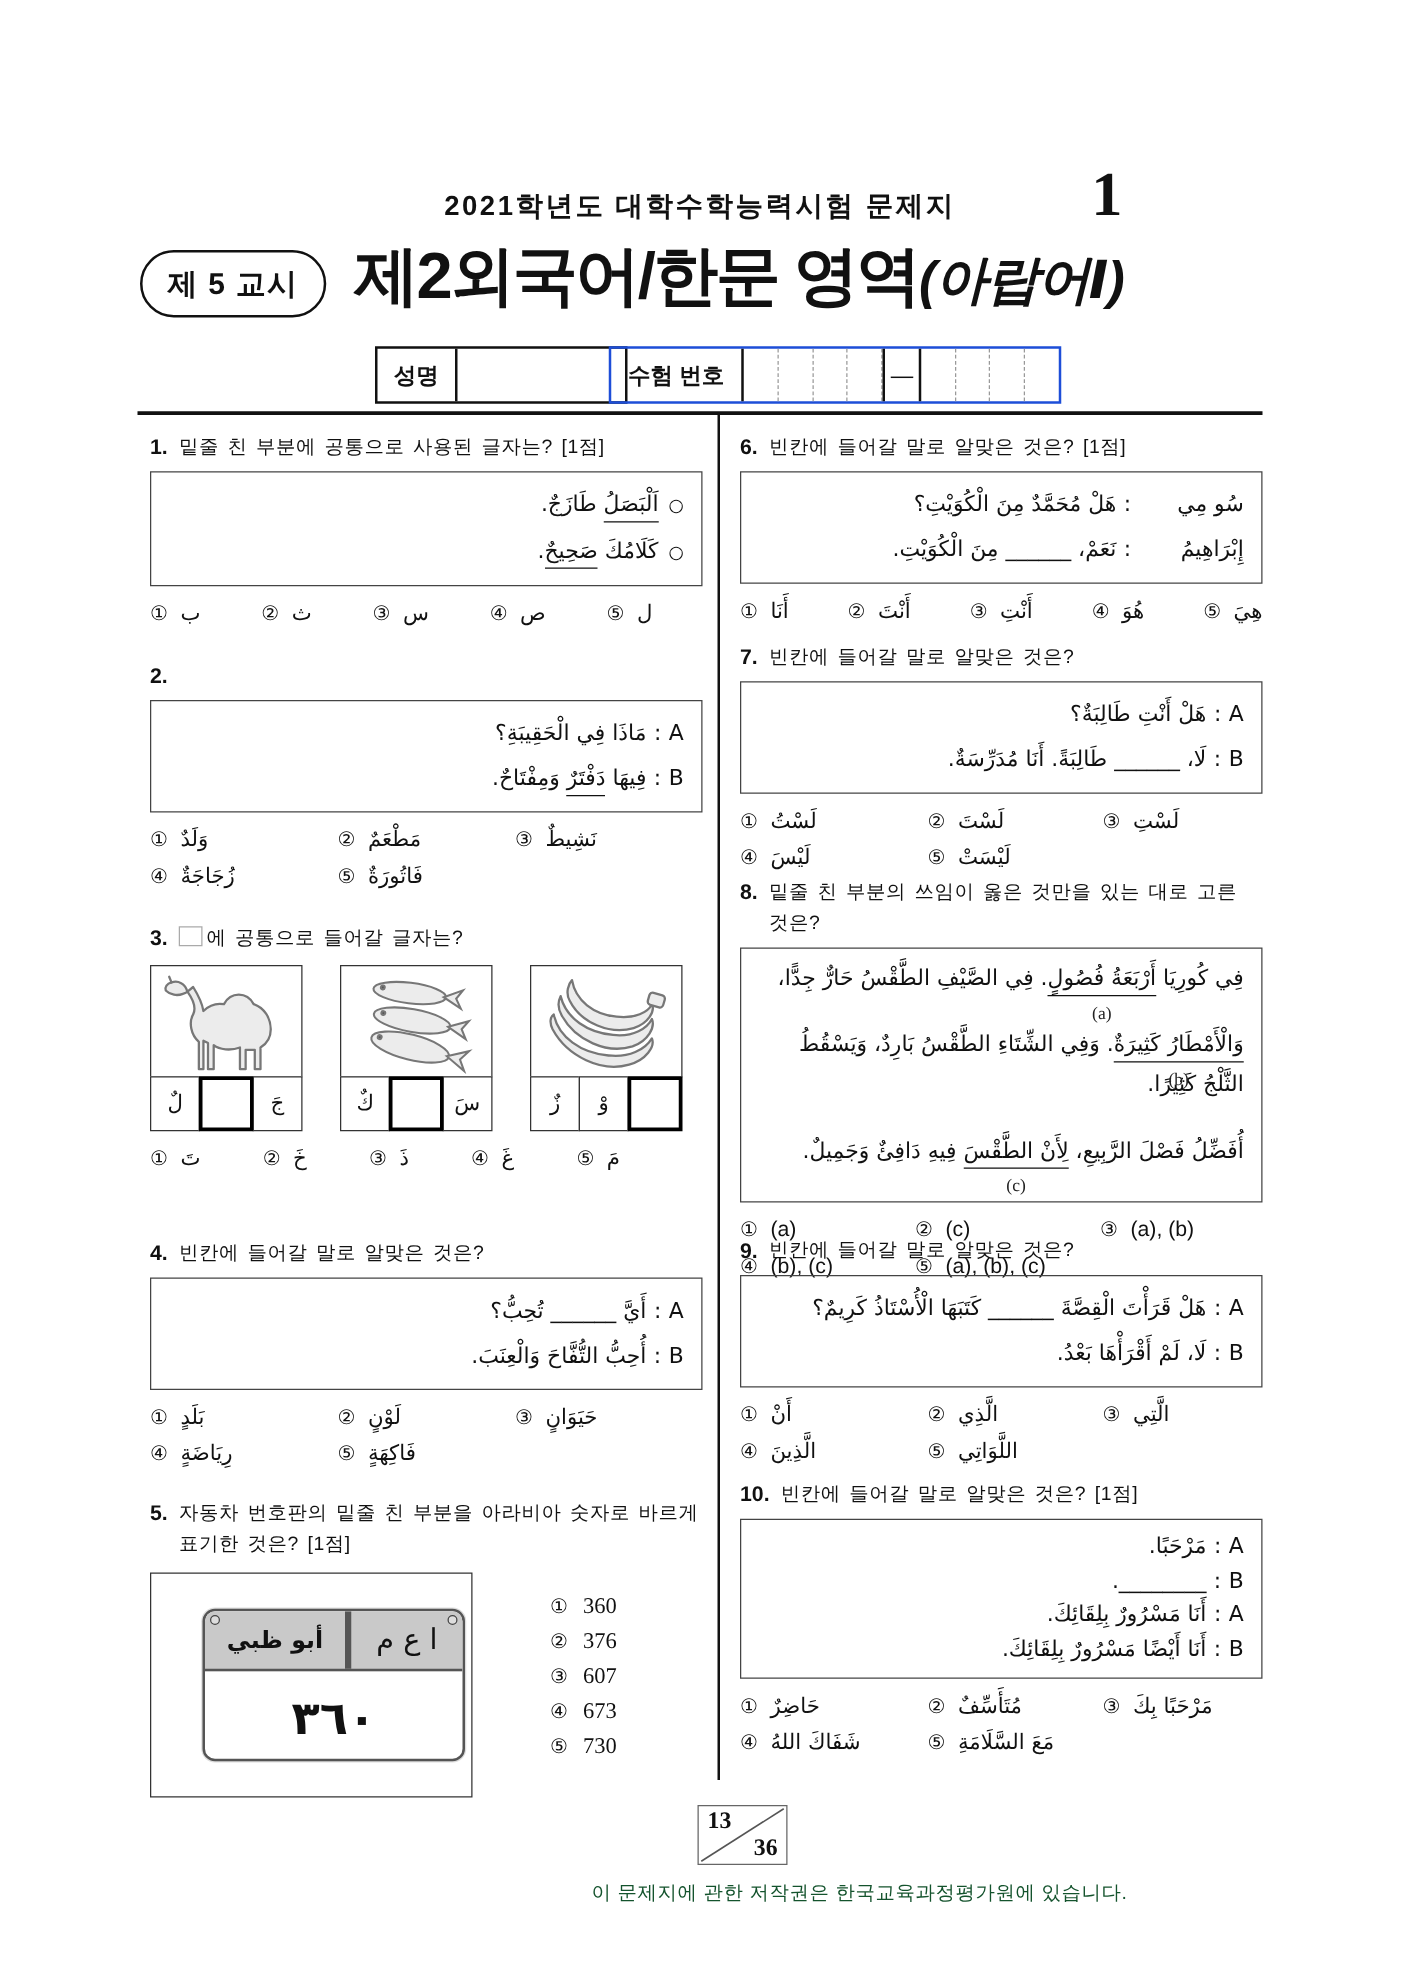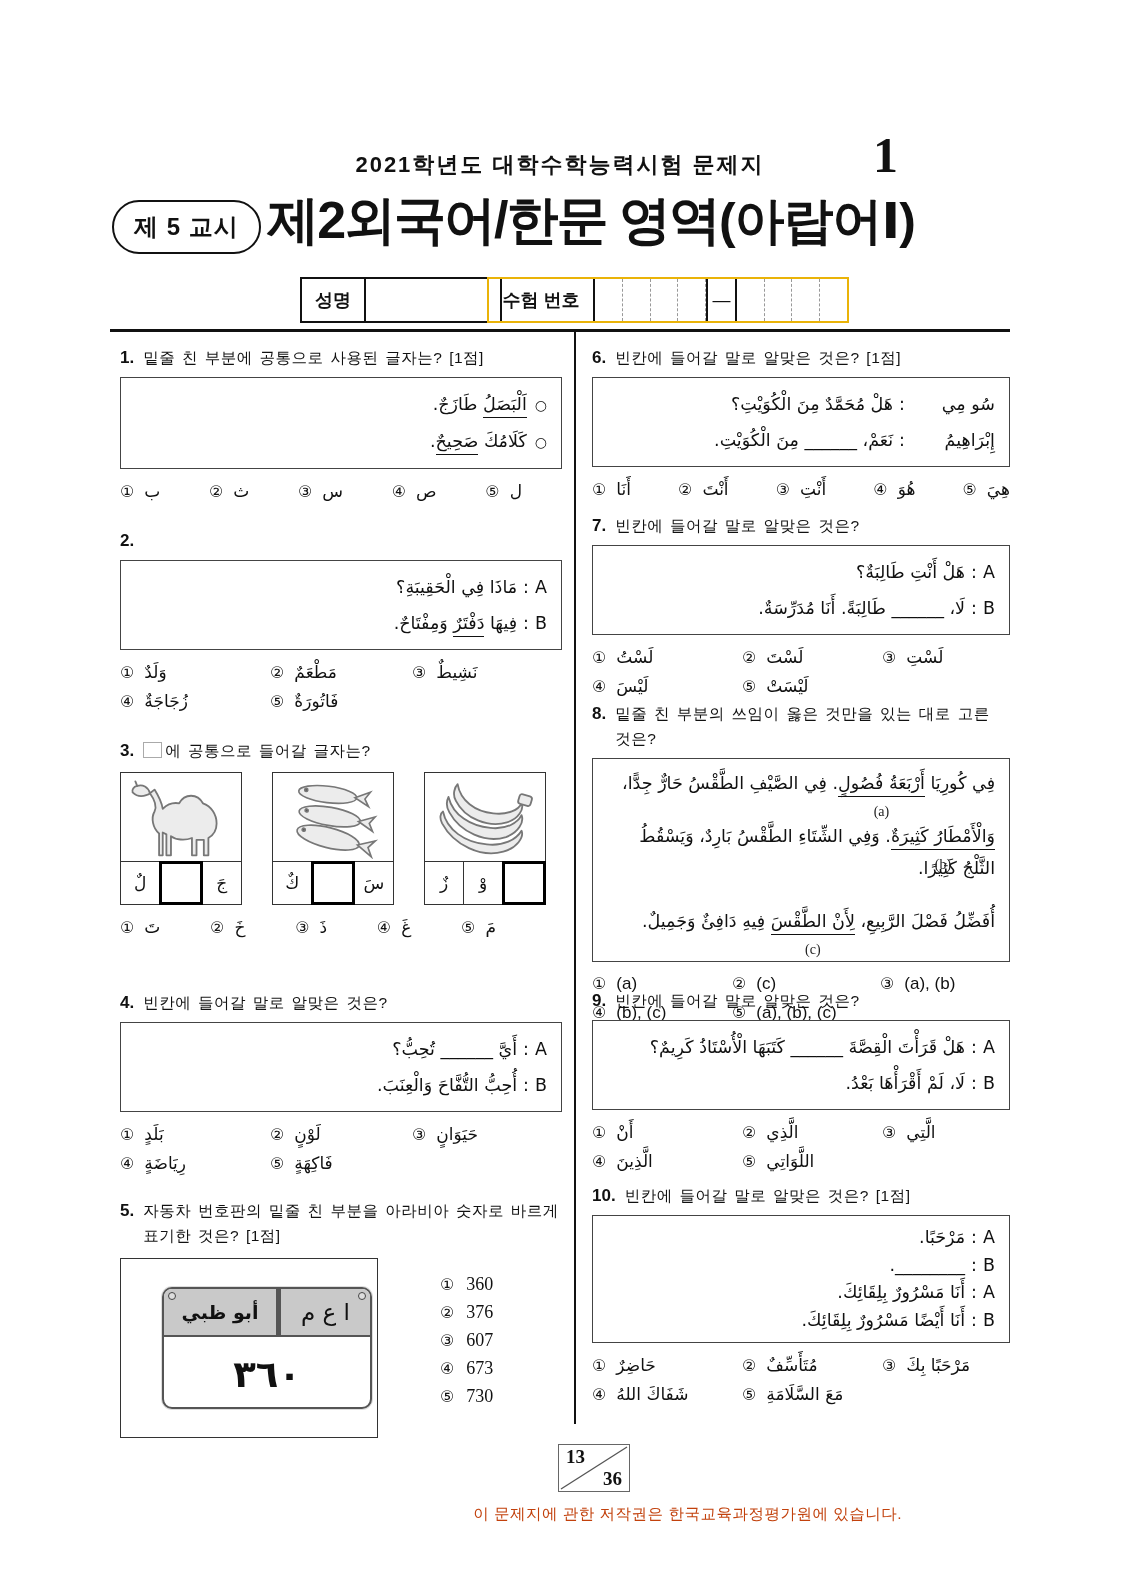--- a/index.html
+++ b/index.html
@@ -9,28 +9,28 @@
 
   
   .hdr-title{position:absolute;top:150px;left:110px;width:900px;text-align:center;
              font-size:22px;font-weight:700;letter-spacing:2px;}
   .hdr-page{position:absolute;top:126px;right:116px;font-family:"Liberation Serif","DejaVu Serif",serif;
             font-size:50px;font-weight:700;}
   .badge{position:absolute;top:200px;left:112px;border:2.5px solid #111;border-radius:30px;
          padding:9px 20px;font-size:24px;font-weight:700;letter-spacing:1px;}
   .title{position:absolute;top:186px;left:246px;width:690px;text-align:center;
          font-weight:900;font-size:52px;letter-spacing:-2px;white-space:nowrap;}
-  .title .sub{font-size:50px;letter-spacing:-1px;}
+  .title .sub{font-size:42px;letter-spacing:-1px;font-style:italic;}
 
   .namebox{position:absolute;top:277px;left:300px;width:202px;height:46px;border:2px solid #111;
            display:flex;box-sizing:border-box;}
   .namebox .lbl{width:62px;border-right:2px solid #111;display:flex;align-items:center;
                 justify-content:center;font-size:18px;font-weight:700;}
   .namebox .val{flex:1;}
-  .numbox{position:absolute;top:277px;left:487px;width:362px;height:46px;border:2px solid #eab308;
+  .numbox{position:absolute;top:277px;left:487px;width:362px;height:46px;border:2px solid #1d4ed8;
           display:flex;box-sizing:border-box;}
   .numbox .lbl{width:104px;border-right:2px solid #111;display:flex;align-items:center;
                justify-content:center;font-size:18px;font-weight:700;}
   .numcell{flex:1;display:flex;align-items:center;justify-content:center;font-size:18px;
            border-right:1px dashed #999;box-sizing:border-box;}
   .numcell:last-child{border-right:none;}
   .numcell.solid{border-left:2px solid #111;border-right:2px solid #111;}
 
   .rule{position:absolute;top:329px;left:110px;width:900px;height:3px;background:#111;}
   .divider{position:absolute;top:332px;left:574px;width:2px;height:1092px;background:#111;}
@@ -102,21 +102,21 @@
 
   
   .q10box .ar-line{line-height:27.5px;}
 
   
   .pagebox{position:absolute;top:1444px;left:527px;width:72px;height:48px;border:1.5px solid #666;
            box-sizing:border-box;font-family:"Liberation Serif","DejaVu Serif",serif;margin-left:31px;}
   .pagebox svg{position:absolute;top:0;left:0;}
   .p-cur{position:absolute;top:1px;left:7px;font-size:19px;font-weight:700;}
   .p-tot{position:absolute;bottom:1px;right:7px;font-size:19px;font-weight:700;}
-  .copyright{position:absolute;top:1504px;right:112px;font-size:15.5px;color:#c2410c;
+  .copyright{position:absolute;top:1504px;right:112px;font-size:15.5px;color:#14532d;
              letter-spacing:0.5px;}
   .figline{stroke:#777;fill:#ececec;}
 </style>
 </head>
 <body>
 
 <div class="page">
 
   <div class="hdr-title">2021학년도 대학수학능력시험 문제지</div>
   <div class="hdr-page">1</div>

